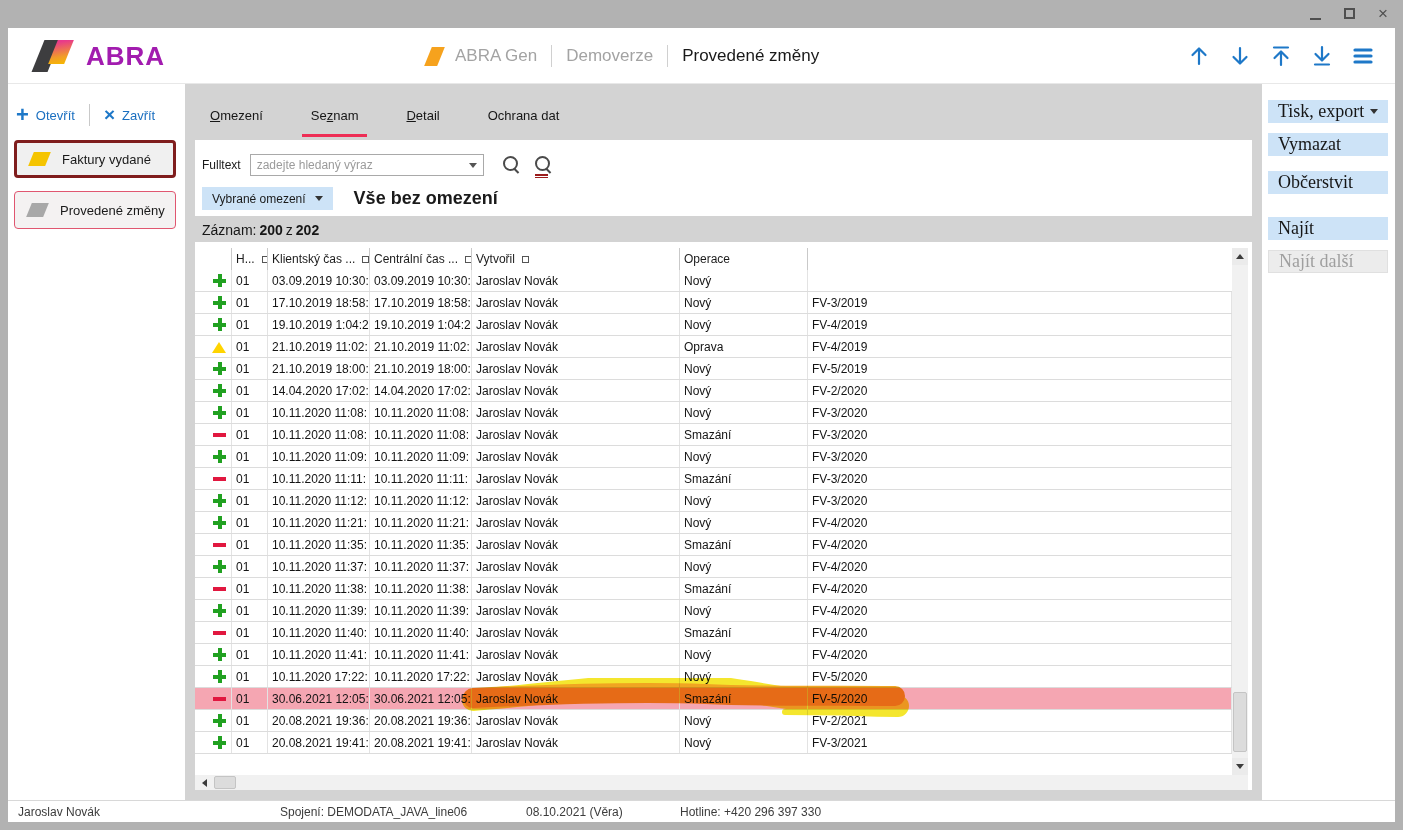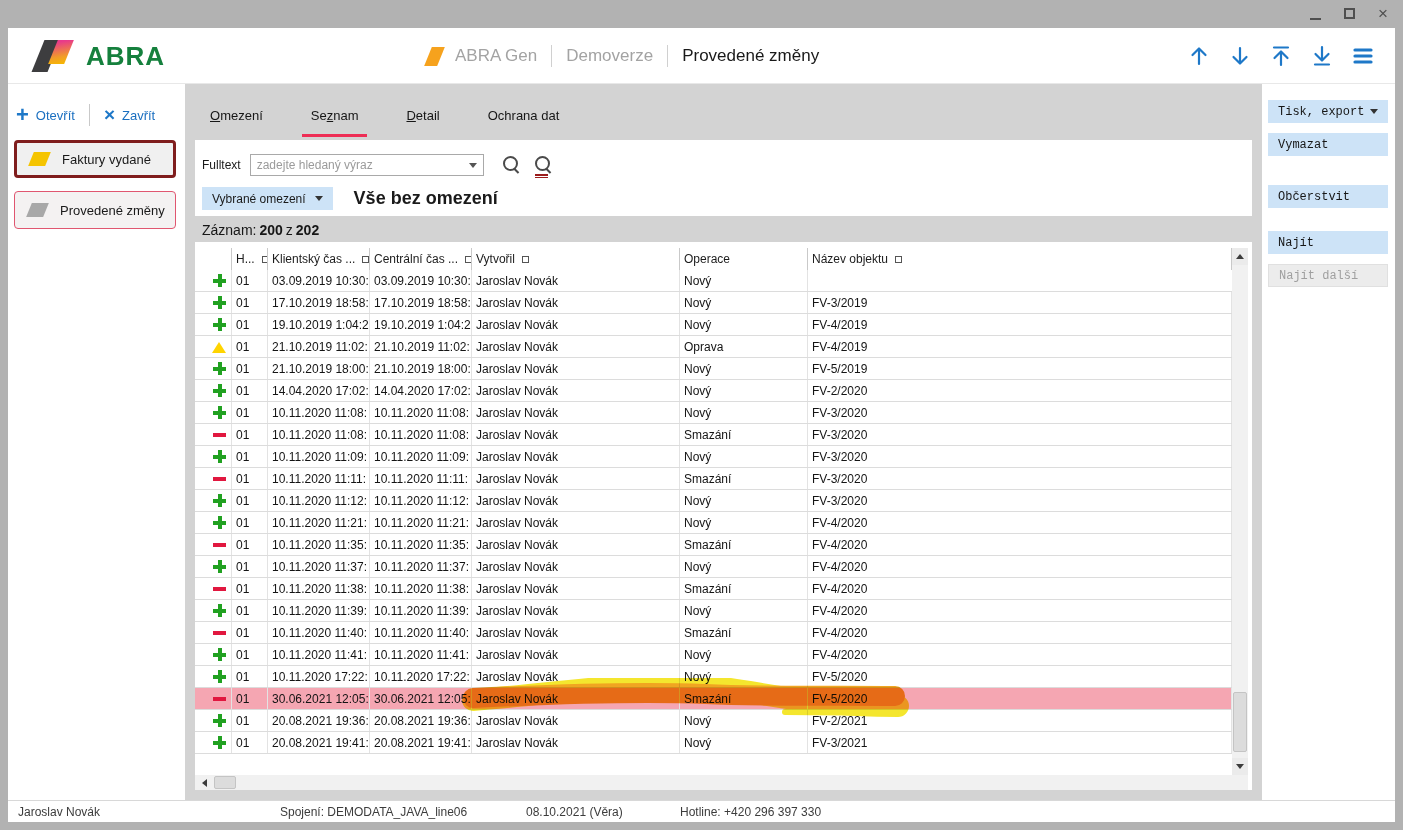--- a/index.html
+++ b/index.html
@@ -19,21 +19,21 @@
   .app-bg { position:absolute; left:8px; top:28px; width:1387px; height:794px; background:#ffffff; }
 
   
   .app-header { position:absolute; left:8px; top:28px; width:1387px; height:56px; background:#fff;
                 border-bottom:1px solid #e8e8e8; }
   .logo { position:absolute; left:24px; top:12px; display:flex; align-items:center; gap:10px; }
   .logo-mark { position:relative; width:44px; height:32px; }
   .logo-leg { position:absolute; width:16px; height:32px; transform:skewX(-22deg); }
   .leg-dark { left:6px; background:#3d3d3f; }
   .leg-grad { left:21px; height:24px; top:0; background:linear-gradient(170deg,#e83a8a 8%,#f29e27 70%,#f6b800 100%); }
-  .logo-text { font-size:26px; font-weight:bold; color:#15803d; letter-spacing:1px; }
+  .logo-text { font-size:26px; font-weight:bold; color:#a21caf; letter-spacing:1px; }
   .header-center { position:absolute; left:420px; top:0; height:56px; display:flex; align-items:center; gap:14px; }
   .slash-icon { width:13px; height:19px; background:#f6a21d; transform:skewX(-22deg); }
   .hc-gray { font-size:17px; color:#a3a3a3; }
   .hc-title { font-size:17px; color:#191919; font-weight:500; }
   .vsep { width:1px; height:22px; background:#d0d0d0; }
   .header-nav { position:absolute; right:20px; top:0; height:56px; display:flex; align-items:center; gap:17px; }
   .nav-ico { width:24px; height:24px; cursor:pointer; }
   .nav-ico svg { width:24px; height:24px; stroke:#1e78c8; stroke-width:2.2; fill:none; stroke-linecap:round; stroke-linejoin:round; }
   .nav-ico.menu svg { stroke-width:3.2; }
 
@@ -128,23 +128,23 @@
   .hs-thumb { position:absolute; left:19px; top:1px; width:22px; height:13px; background:#dcdcdc;
               border:1px solid #c4c4c4; border-radius:2px; cursor:grab; }
 
   
   .marker-svg { position:absolute; left:455px; top:678px; width:460px; height:46px; z-index:5;
                 pointer-events:none; mix-blend-mode:multiply; opacity:.92; }
 
   
   .action-panel { position:absolute; left:1268px; top:100px; width:120px; display:flex; flex-direction:column; gap:10px; }
   .action-btn { height:23px; background:#cde3f7; border:none; display:flex; align-items:center;
-                justify-content:space-between; padding:0 10px; font-size:12px; color:#161616;
-                font-family:Liberation Mono, monospace; cursor:pointer; }
-  .action-btn:nth-child(3) { margin-top:19px; }
+                justify-content:space-between; padding:0 10px; font-size:18px; color:#161616;
+                font-family:Liberation Serif, serif; cursor:pointer; }
+  .action-btn:nth-child(3) { margin-top:5px; }
   .action-btn:nth-child(4) { margin-top:13px; }
   .action-btn.disabled { background:#ececec; color:#9f9f9f; border:1px solid #e0e0e0; cursor:default; }
   .btn-caret { width:0; height:0; border-left:4px solid transparent; border-right:4px solid transparent;
                border-top:5px solid #333; }
 
   
   .statusbar { position:absolute; left:8px; top:800px; width:1387px; height:22px; background:#fff;
                border-top:1px solid #d8d8d8; font-size:12px; color:#3c3c3c; }
   .sb { position:absolute; top:4px; white-space:nowrap; }
 </style>
@@ -274,24 +274,20 @@
         <div class="hcell">
           <span>Centrální čas ...</span>
           <span class="sort-box"></span>
         </div>
         <div class="hcell">
           <span>Vytvořil</span>
           <span class="sort-box"></span>
         </div>
         <div class="hcell">
           <span>Operace</span>
-        </div>
-        <div class="hcell">
-          <span>Název objektu</span>
-          <span class="sort-box"></span>
         </div>
       </div>
     <div class="tbody">
         <div class="trow">
     <div class="cell c-icon">
             <span class="op-icon plus-icon"></span>
           </div>
     <div class="cell">01</div>
     <div class="cell">03.09.2019 10:30:</div>
     <div class="cell">03.09.2019 10:30:</div>

